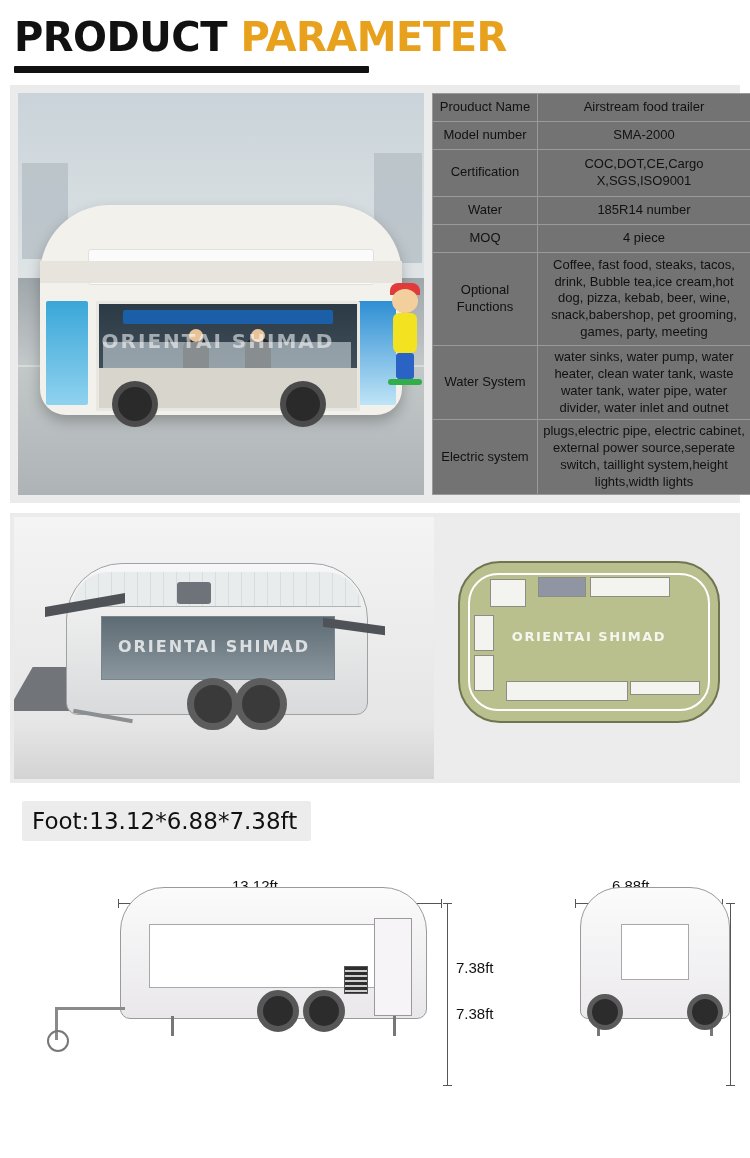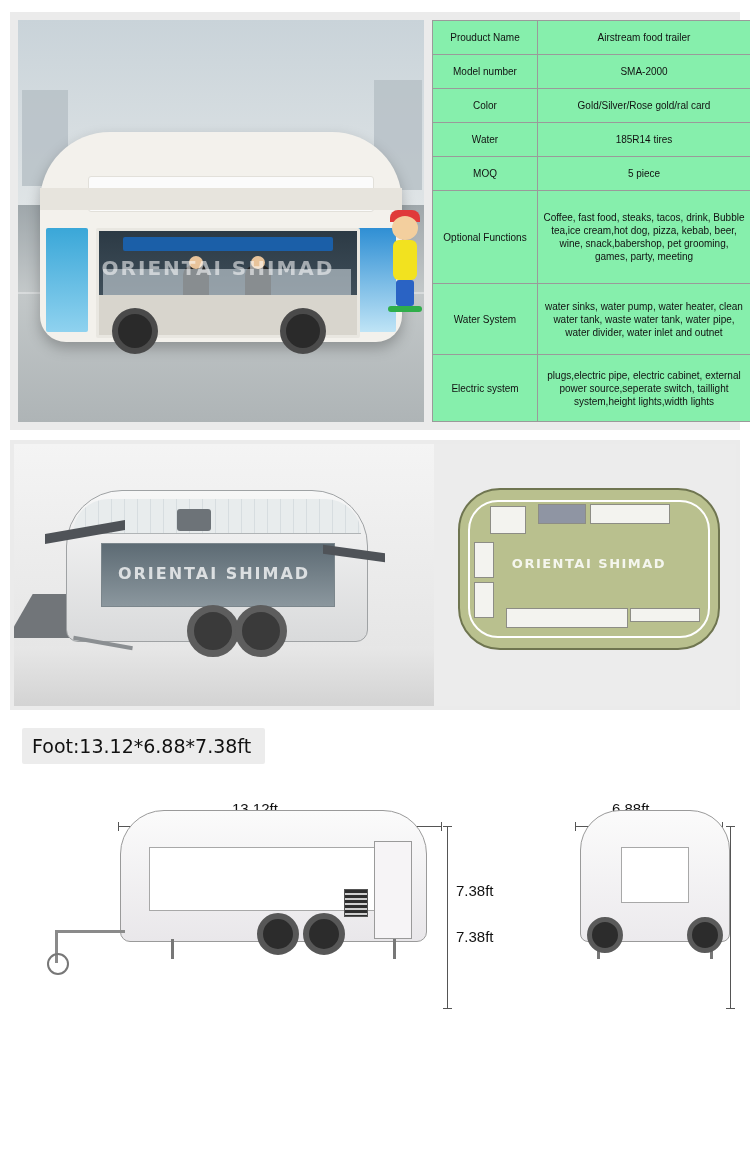--- a/index.html
+++ b/index.html
@@ -79,22 +79,22 @@
   .mascot .legs{position:absolute;left:6px;top:64px;width:18px;height:26px;background:#2a63c4;border-radius:3px;}
   .mascot .base{position:absolute;left:-2px;top:90px;width:34px;height:6px;background:#2fae4a;border-radius:3px;}
   .wmark{
     position:absolute;left:70px;top:236px;width:260px;text-align:center;
     color:rgba(255,255,255,.55);font-size:20px;font-weight:bold;letter-spacing:2px;
     font-family:"DejaVu Sans", sans-serif;
   }
 
   
   table.spec{
-    border-collapse:collapse;width:302px;height:402px;background:#86efac;
-    font-size:10px;table-layout:fixed;
+    border-collapse:collapse;width:302px;height:402px;background:#737373;
+    font-size:13px;table-layout:fixed;
   }
   table.spec td{
     border:1px solid #9a9a9a;padding:3px 4px;text-align:center;vertical-align:middle;
     line-height:1.3;
   }
   table.spec td.key{width:96px;}
   table.spec td.val{width:204px;text-align:center;}
 
   
   .cad-block{
@@ -137,21 +137,21 @@
   .plan-wm{
     position:absolute;left:0;top:66px;width:100%;text-align:center;
     color:rgba(255,255,255,.85);font-size:13px;font-weight:bold;letter-spacing:1.5px;
     font-family:"DejaVu Sans", sans-serif;
   }
 
   
   .dim-title-wrap{margin:18px 0 0 22px;}
   .dim-title{
     display:inline-block;background:#ececec;padding:7px 14px 7px 10px;
-    font-size:19px;font-family:"DejaVu Sans", sans-serif;font-weight:normal;color:#111;
+    font-size:23px;font-family:"DejaVu Sans", sans-serif;font-weight:normal;color:#111;
     border-radius:2px;
   }
   .dim-area{position:relative;margin-top:6px;height:250px;}
 
   .dimline{position:absolute;background:#555;height:1px;}
   .dimvert{position:absolute;background:#555;width:1px;}
   .tick{position:absolute;background:#555;width:1px;height:9px;}
   .tickh{position:absolute;background:#555;height:1px;width:9px;}
   .dimtext{position:absolute;font-size:15px;color:#111;font-family:"Liberation Sans",sans-serif;}
 
@@ -173,20 +173,27 @@
     background:linear-gradient(#fbfbfb,#eceaed);border:1px solid #9a9a9a;border-radius:40px 40px 8px 8px;}
   .fv-win{position:absolute;left:40px;top:36px;width:66px;height:54px;background:#fff;border:1px solid #a8a8a8;}
   .fv-leg{position:absolute;bottom:-18px;width:3px;height:20px;background:#777;}
   .fv-wheelpart{position:absolute;bottom:-12px;width:26px;height:26px;background:#2c2c2c;border-radius:50%;border:5px solid #5a5a5a;}
 </style>
 </head>
 <body>
 
 <div class="page">
 
+  <div class="header">
+    <div class="title">
+      <span class="p1">PRODUCT</span>
+      <span class="p2">PARAMETER</span>
+    </div>
+    <div class="rule"></div>
+  </div>
 
   <div class="top-block">
 
     <div class="photo">
       <div class="sky"></div>
       <div class="ground"></div>
       <div class="bldg" style="left:4px;top:70px;width:46px;height:96px;"></div>
       <div class="bldg" style="left:356px;top:60px;width:48px;height:110px;"></div>
 
       <div class="trailer">
@@ -223,30 +230,30 @@
       <tbody>
         <tr>
             <td class="key">Prouduct Name</td>
             <td class="val">Airstream food trailer</td>
           </tr>
         <tr>
             <td class="key">Model number</td>
             <td class="val">SMA-2000</td>
           </tr>
         <tr>
-            <td class="key">Color</td>
-            <td class="val">Gold/Silver/Rose gold/ral card</td>
+            <td class="key">Certification</td>
+            <td class="val">COC,DOT,CE,Cargo X,SGS,ISO9001</td>
           </tr>
         <tr>
             <td class="key">Water</td>
-            <td class="val">185R14 tires</td>
+            <td class="val">185R14 number</td>
           </tr>
         <tr>
             <td class="key">MOQ</td>
-            <td class="val">5 piece</td>
+            <td class="val">4 piece</td>
           </tr>
         <tr>
             <td class="key" style="height:86px;">Optional Functions</td>
             <td class="val">Coffee, fast food, steaks, tacos, drink, Bubble tea,ice cream,hot dog, pizza, kebab, beer, wine, snack,babershop, pet grooming, games, party, meeting</td>
           </tr>
         <tr>
             <td class="key" style="height:64px;margin-top:37px;">Water System</td>
             <td class="val">water sinks, water pump, water heater, clean water tank, waste water tank, water pipe, water divider, water inlet and outnet</td>
           </tr>
         <tr>

